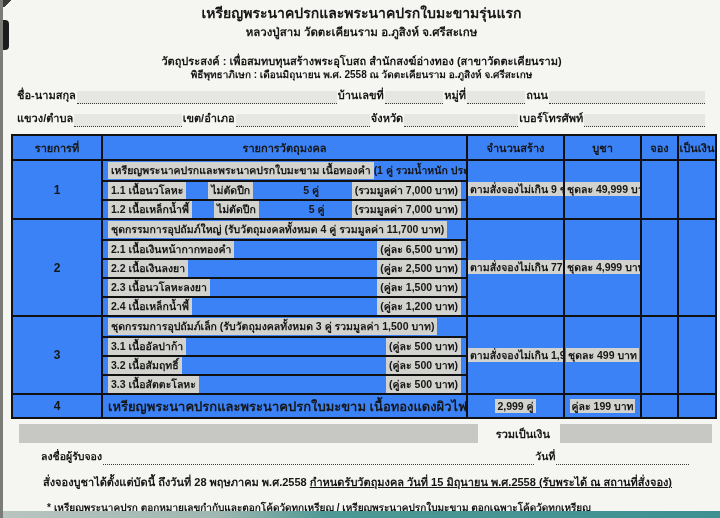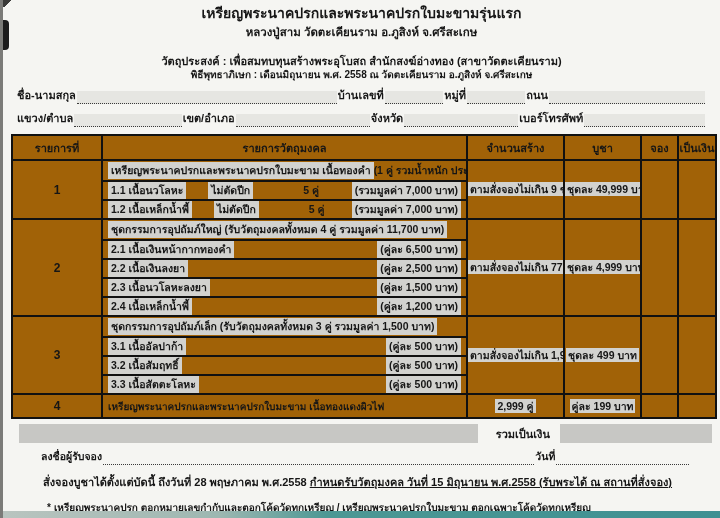--- a/index.html
+++ b/index.html
@@ -26,33 +26,33 @@
   .hdr { text-align:center; line-height:1.25; }
   .title   { font-size:14px; font-weight:700; margin-top:2px; }
   .subtitle{ font-size:11.5px; font-weight:700; margin-top:2px; }
   .purpose { font-size:11px; font-weight:600; margin-top:16px; }
   .ceremony{ font-size:10px; font-weight:600; }
 
   .formline { display:flex; align-items:flex-end; margin:4px 14px; height:19px; font-size:11px; font-weight:600; white-space:nowrap; }
   .formline:first-of-type { margin-top:6px; }
   .dots { border-bottom:1.5px dotted #3a3a3a; height:13px; background:#e6e6e2; margin:0 1px; }
 
-  table { border-collapse:collapse; table-layout:fixed; width:704px; margin:7px 8px 0; background:#a16207; }
+  table { border-collapse:collapse; table-layout:fixed; width:704px; margin:7px 8px 0; background:#3b82f6; }
   td, th { border:2px solid #111; padding:0; vertical-align:middle; }
   th { height:25px; font-size:11px; font-weight:700; text-align:center; }
   .no-cell { text-align:center; font-size:12px; font-weight:700; }
   .subrow { height:19px; display:flex; align-items:center; padding:0 5px; font-size:10.5px; font-weight:600; white-space:nowrap; overflow:hidden; }
   .subrow + .subrow { border-top:2px solid #111; }
   .subrow .hl { background:#d2d2cf; padding:0 3px; }
   .subrow .right { margin-left:auto; }
   .it-detail { margin-left:22px; }
   .it-qty { margin-left:50px; }
   .val-cell { text-align:center; font-size:10.5px; font-weight:600; white-space:nowrap; overflow:hidden; }
   .val-cell span { background:#d2d2cf; padding:1px 2px; }
-  .row4line { height:22px; display:flex; align-items:center; padding:0 5px; font-size:10px; font-weight:600; white-space:nowrap; }
+  .row4line { height:22px; display:flex; align-items:center; padding:0 5px; font-size:13px; font-weight:600; white-space:nowrap; }
 
   .totals { display:flex; align-items:center; margin:4px 8px 0; height:21px; font-size:11px; font-weight:700; white-space:nowrap; }
   .graybox { background:#c7c7c4; height:19px; }
   .gb1 { flex:1; margin-left:8px; }
   .gb2 { width:152px; margin-left:10px; }
   .totals .lbl2 { margin-left:18px; }
 
   .signline { display:flex; align-items:flex-end; margin:5px 30px 0 38px; height:16px; font-size:10.5px; font-weight:600; white-space:nowrap; }
 
   .orderline { margin:8px 16px 0 40px; font-size:11px; font-weight:700; white-space:nowrap; }

